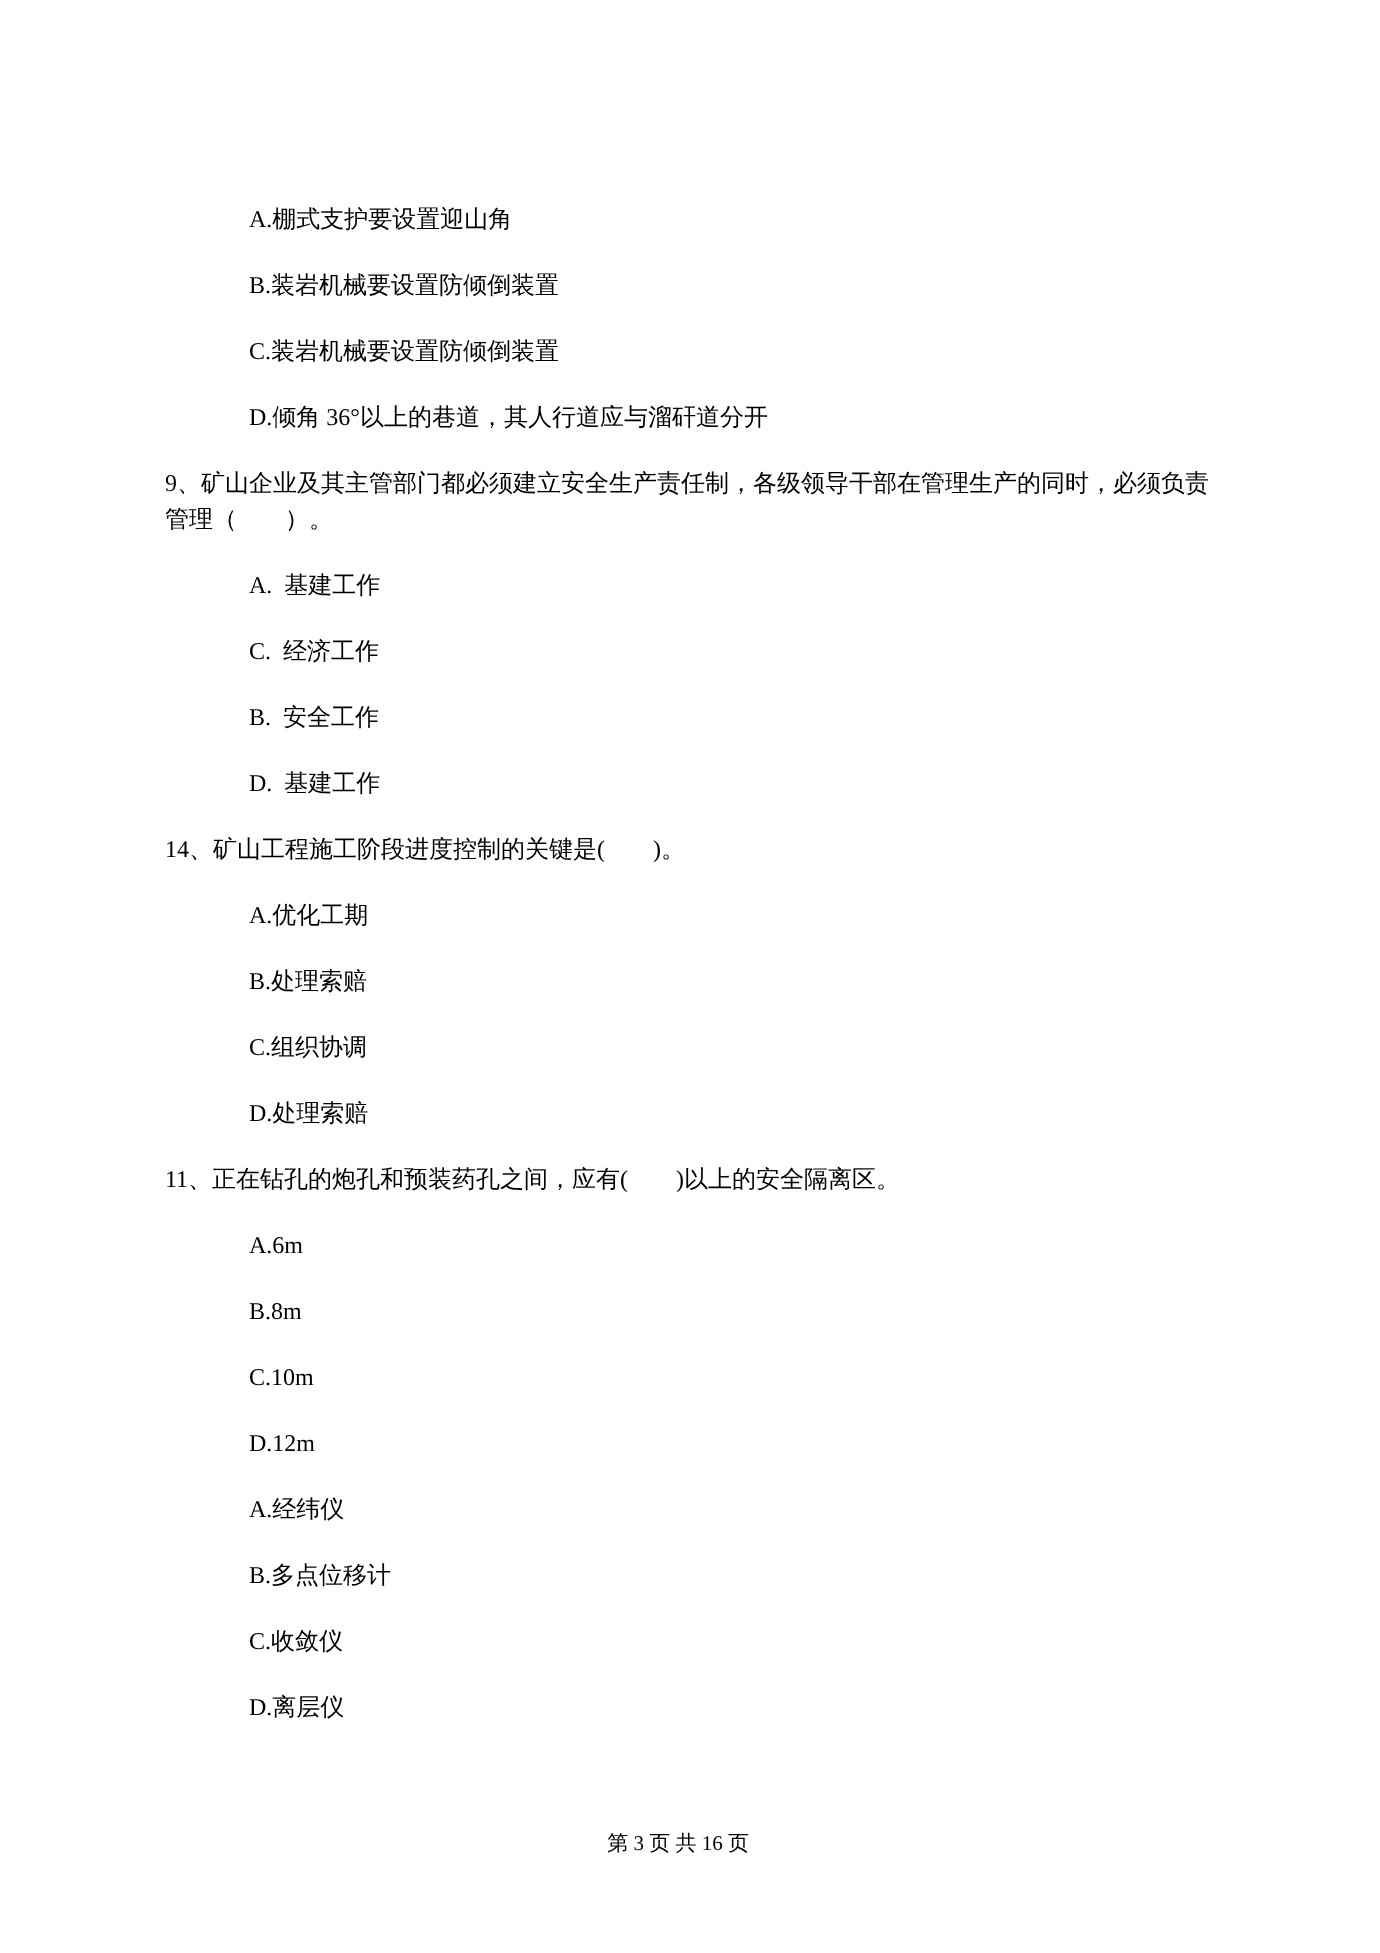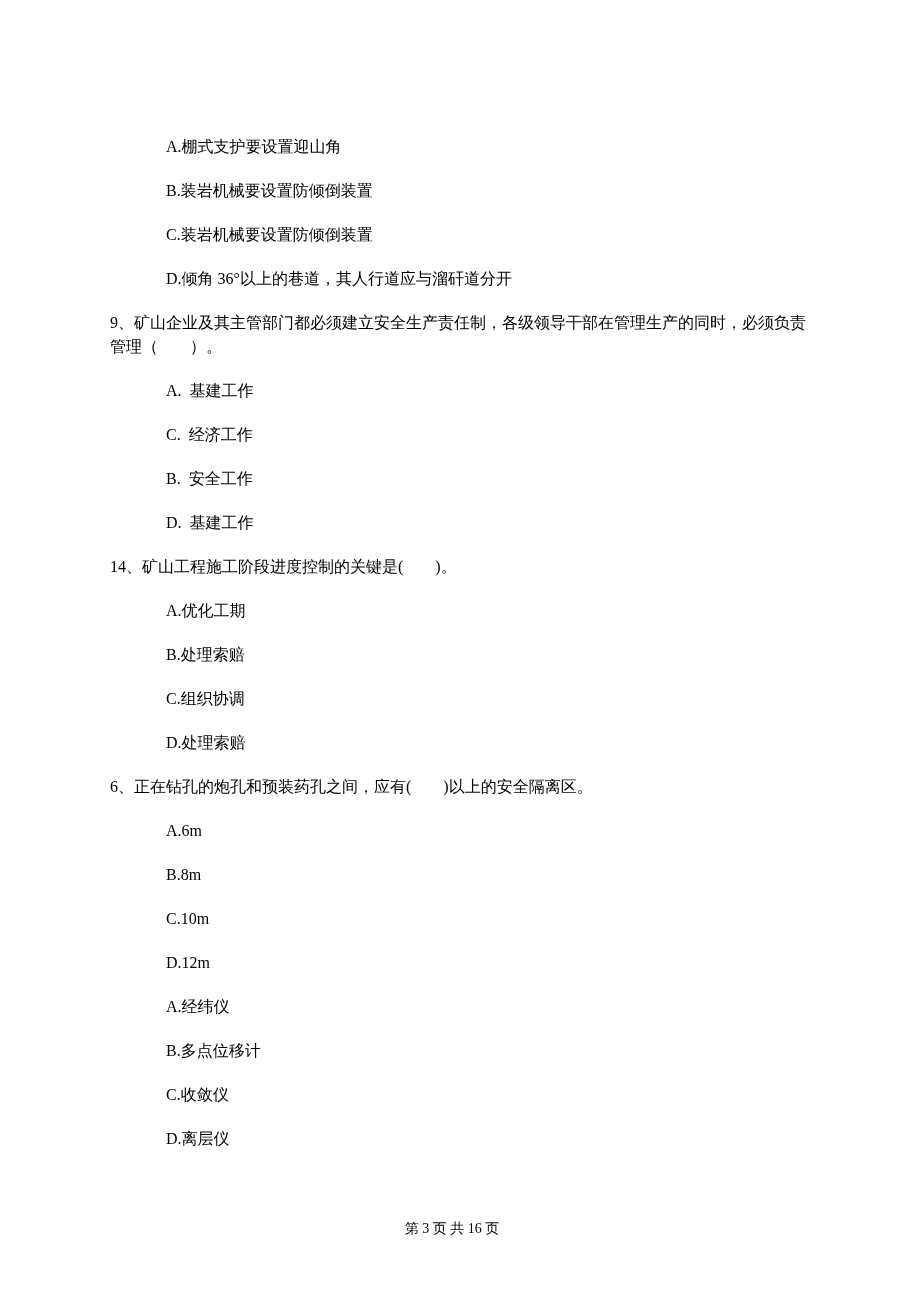--- a/index.html
+++ b/index.html
@@ -64,21 +64,21 @@
   </div>
 
   <p class="line stem">14、矿山工程施工阶段进度控制的关键是(　　)。</p>
   <div class="opt-group">
     <p class="line opt">A.优化工期</p>
     <p class="line opt">B.处理索赔</p>
     <p class="line opt">C.组织协调</p>
     <p class="line opt">D.处理索赔</p>
   </div>
 
-  <p class="line stem">6、正在钻孔的炮孔和预装药孔之间，应有(　　)以上的安全隔离区。</p>
+  <p class="line stem">11、正在钻孔的炮孔和预装药孔之间，应有(　　)以上的安全隔离区。</p>
   <div class="opt-group">
     <p class="line opt">A.6m</p>
     <p class="line opt">B.8m</p>
     <p class="line opt">C.10m</p>
     <p class="line opt">D.12m</p>
   </div>
 
   <div class="opt-group">
     <p class="line opt">A.经纬仪</p>
     <p class="line opt">B.多点位移计</p>

